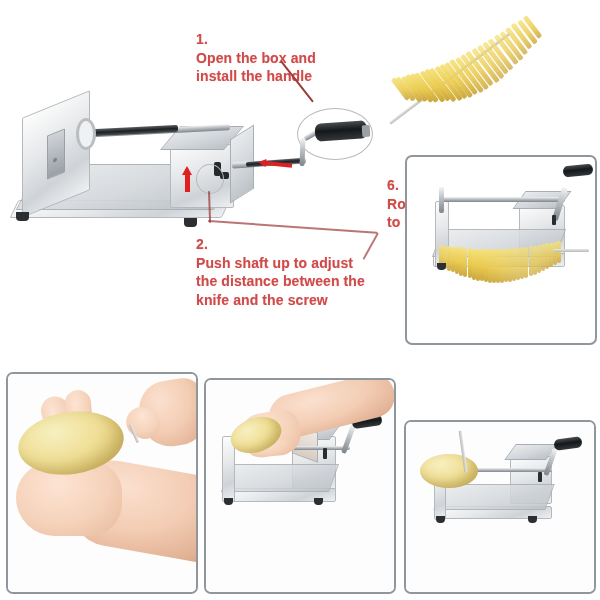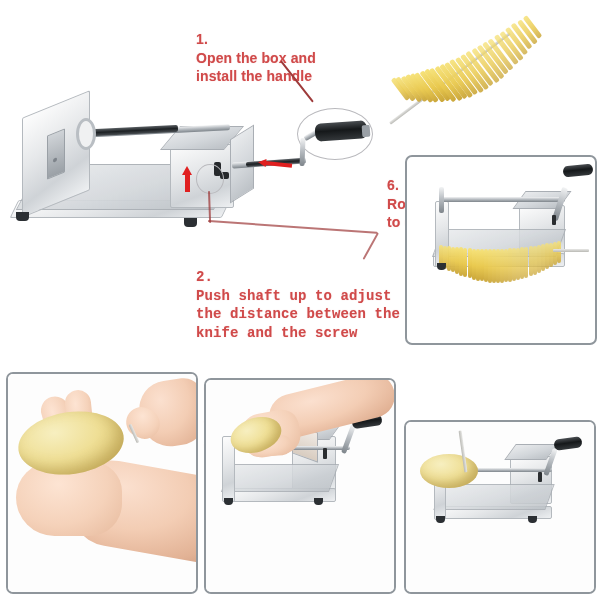--- a/index.html
+++ b/index.html
@@ -225,21 +225,21 @@
             <i style="left: 111.9px; top: 7.6px; width: 4px; height: 24.6px; transform: rotate(0deg); opacity: 0.8;"></i>
             <i style="left: 115.9px; top: 6.8px; width: 4px; height: 23.3px; transform: rotate(0deg); opacity: 0.82;"></i>
             <i style="left: 120px; top: 6px; width: 4px; height: 22px; transform: rotate(0deg); opacity: 0.85;"></i>
           </div>
       </div>
       <div class="skewer" style="left:146px;top:92px;width:36px;height:3px;"></div>
       <div class="foot" style="position:absolute;left:30px;top:106px;width:9px;height:7px;"></div>
     </div>
   </div>
 
-  <div class="ann" style="left:196px;top:250px;font-family:Liberation Mono, monospace;">
+  <div class="ann" style="left:196px;top:217px;">
     <span>2.</span>
     <span>Push shaft up to adjust
 the distance between the
 knife and the screw</span>
   </div>
 
   <div class="ann" style="left:16px;top:390px;">
     <span>3.</span>
     <span>Pierce a stick into
 the potato</span>

